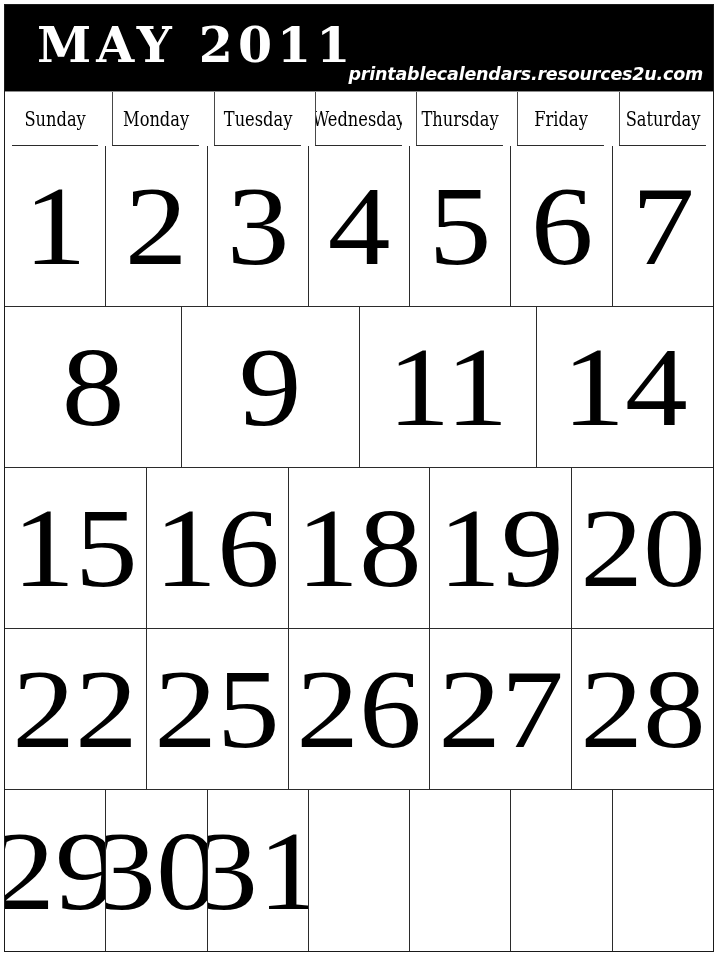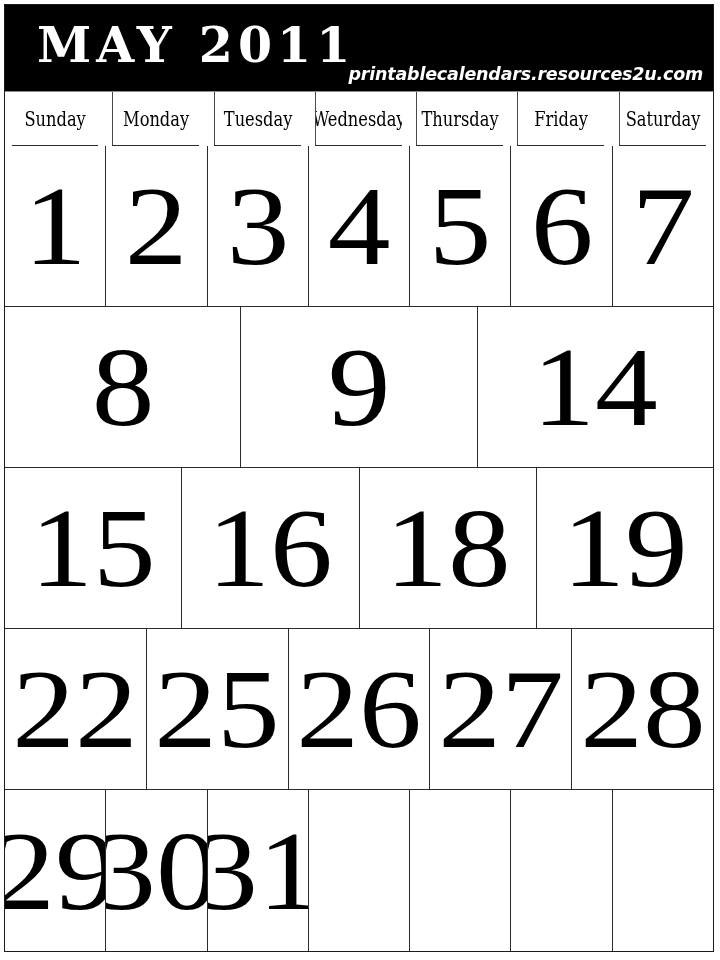--- a/index.html
+++ b/index.html
@@ -173,36 +173,42 @@
     </div>
 
     <div class="week-row">
       <div class="day-cell">
           <span class="day-number">8</span>
         </div>
       <div class="day-cell">
           <span class="day-number">9</span>
         </div>
       <div class="day-cell">
+          <span class="day-number">11</span>
+        </div>
+      <div class="day-cell">
           <span class="day-number">14</span>
         </div>
     </div>
 
     <div class="week-row">
       <div class="day-cell">
           <span class="day-number">15</span>
         </div>
       <div class="day-cell">
           <span class="day-number">16</span>
         </div>
       <div class="day-cell">
           <span class="day-number">18</span>
         </div>
       <div class="day-cell">
           <span class="day-number">19</span>
+        </div>
+      <div class="day-cell">
+          <span class="day-number">20</span>
         </div>
     </div>
 
     <div class="week-row">
       <div class="day-cell">
           <span class="day-number">22</span>
         </div>
       <div class="day-cell">
           <span class="day-number">25</span>
         </div>

